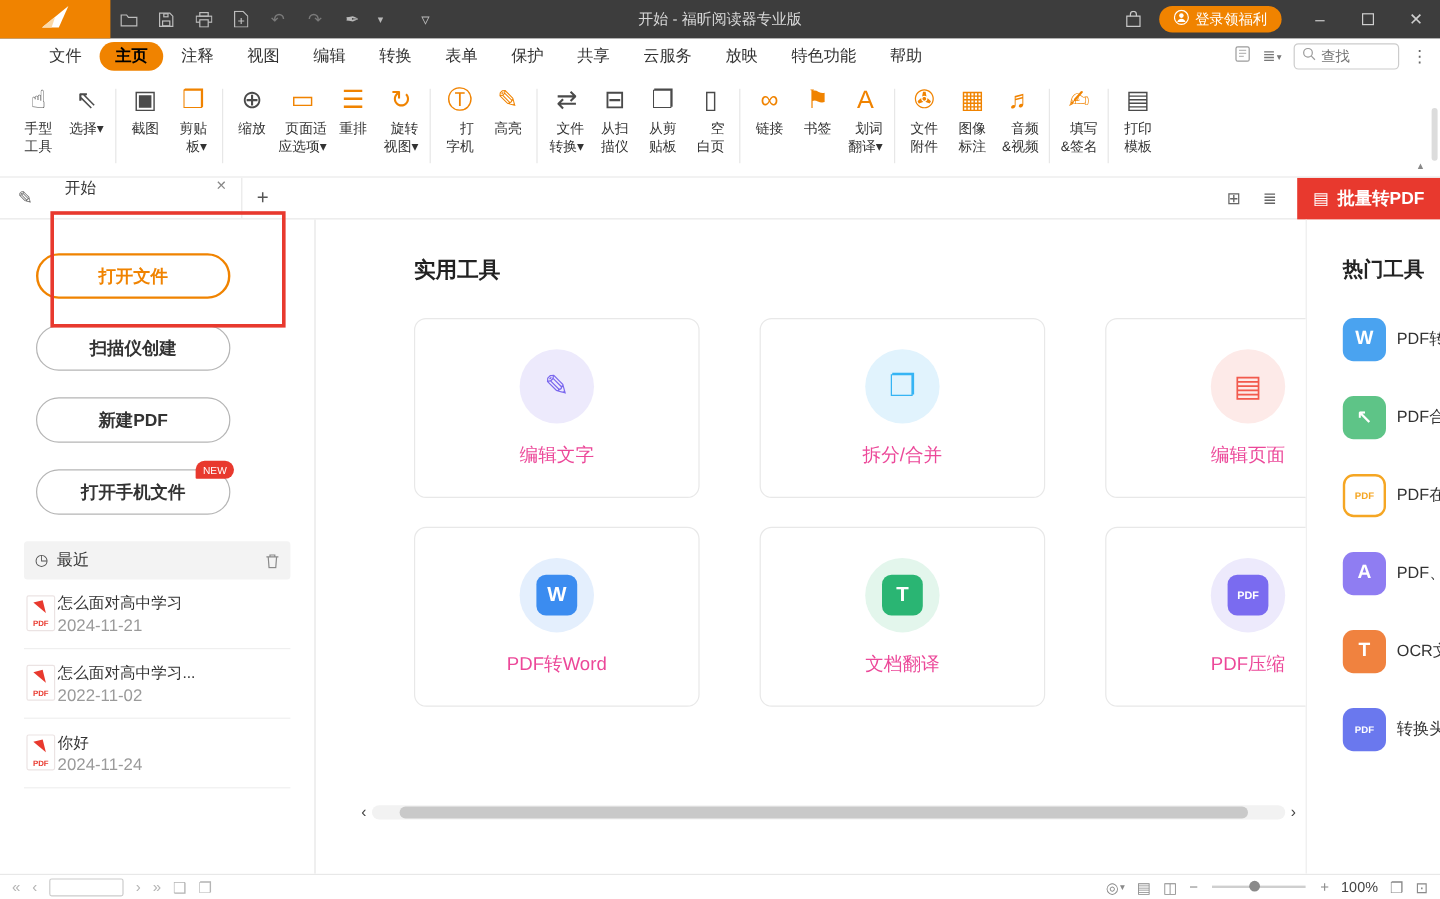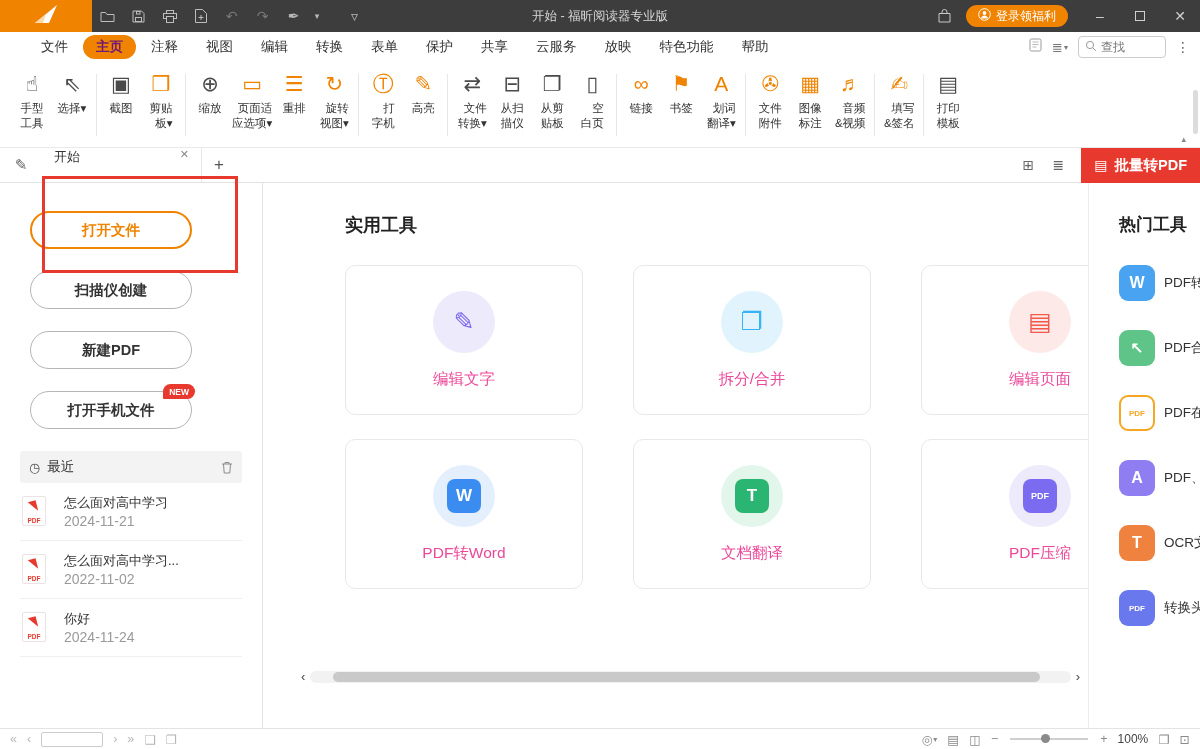--- a/index.html
+++ b/index.html
@@ -14,21 +14,21 @@
 .tbi.small{width:16px;font-size:9px}
 .tbi.dim{color:#7a7a7a}
 .tb-title{position:absolute;left:0;right:0;text-align:center;font-size:12.5px;color:#d8d8d8;pointer-events:none}
 .tb-right{margin-left:auto;display:flex;align-items:center;height:32px;position:relative;z-index:2}
 .login{background:#f08300;color:#fff;border-radius:11px;height:22px;display:flex;align-items:center;gap:5px;padding:0 12px;font-size:12px;margin:0 12px 0 6px;border:none;font-family:inherit}
 .win{width:40px;height:32px;display:flex;align-items:center;justify-content:center;color:#cfcfcf;font-size:14px;background:none;border:none;font-family:inherit}
 .maxbox{width:10px;height:10px;border:1px solid #cfcfcf;display:inline-block}
 
 .menubar{height:30px;display:flex;align-items:center;padding-left:28px;gap:2px;background:#fff;flex:none}
 .mi{font-size:13.5px;color:#333;padding:3px 13px;border-radius:13px;white-space:nowrap;cursor:default}
-.mi.active{background:#f08300;color:#701a75;font-weight:bold}
+.mi.active{background:#f08300;color:#000000;font-weight:bold}
 .mb-right{margin-left:auto;display:flex;align-items:center;gap:10px;padding-right:10px;color:#888}
 .lsearch{font-size:13px;color:#777;display:flex;align-items:center;gap:1px}
 .lsearch .c{font-size:8px}
 .searchbox{width:88px;height:22px;border:1px solid #ccc;border-radius:4px;display:flex;align-items:center;padding:0 6px;gap:4px;background:#fff}
 .searchbox input{border:none;outline:none;width:100%;font-size:12px;color:#333;font-family:Liberation Serif, serif;background:transparent}
 .more{font-size:14px;color:#666}
 
 .ribbon{height:86px;border-bottom:1px solid #e9e9e9;display:flex;align-items:flex-start;padding:10px 6px 0 12px;position:relative;background:#fff;flex:none}
 .tool{min-width:40px;padding:0 2px;display:flex;flex-direction:column;align-items:center;gap:5px;cursor:default}
 .ti{font-size:21px;line-height:24px;height:24px;color:#f08300}
@@ -45,26 +45,26 @@
 .addtab{width:34px;text-align:center;color:#555;font-size:17px;background:none;border:none;font-family:inherit}
 .tab-right{margin-left:auto;display:flex;align-items:center;height:35px}
 .tri{width:30px;text-align:center;color:#666;font-size:14px}
 .batch{height:35px;background:#e8392e;color:#fff;display:flex;align-items:center;gap:7px;padding:0 13px;font-size:14.5px;font-weight:bold;margin-left:8px;border:none;font-family:inherit}
 .batch .bi{font-size:14px;font-weight:normal}
 
 .content{flex:1;display:flex;min-height:0;position:relative;background:#fff}
 .left{width:263px;border-right:1px solid #e4e4e4;flex:none;padding-top:28px}
 .sbtn{display:flex;align-items:center;justify-content:center;width:162px;height:38px;border-radius:19px;border:1px solid #b5b5b5;background:#fff;margin:0 0 22px 30px;font-size:14.5px;font-weight:bold;color:#333;position:relative;font-family:inherit;cursor:default}
 .sbtn.primary{border:2px solid #f08300;color:#f08300}
-.badge{position:absolute;top:-8px;right:-4px;background:#e8392e;color:#fff;font-size:8.5px;font-weight:bold;padding:2.5px 6px;border-radius:8px 8px 8px 1px}
+.badge{position:absolute;top:-8px;right:-4px;background:#e8392e;color:#fff;font-size:8.5px;font-weight:normal;padding:2.5px 6px;border-radius:8px 8px 8px 1px}
 .recent-bar{height:32px;background:#f3f3f3;margin:2px 20px 0;display:flex;align-items:center;gap:7px;padding:0 9px;border-radius:3px}
 .rb-label{font-size:13.5px;color:#333}
 .clock{color:#555;font-size:13px}
 .trash{margin-left:auto;display:flex;align-items:center;background:none;border:none}
-.ritem{margin:0 20px;display:flex;align-items:center;gap:18px;padding:11px 2px;border-bottom:1px solid #efefef;cursor:default}
+.ritem{margin:0 20px;display:flex;align-items:center;gap:2px;padding:11px 2px;border-bottom:1px solid #efefef;cursor:default}
 .rtext{min-width:0}
 .rtitle{font-size:13px;color:#333;line-height:1.45;max-width:165px;overflow:hidden;text-overflow:ellipsis;white-space:nowrap}
 .rdate{font-size:14px;color:#9a9a9a}
 .pdficon{width:24px;height:30px;border:1px solid #ebe3e3;border-radius:2px;position:relative;background:#fff;flex:none}
 .pdficon .kite{position:absolute;top:4px;left:6px;width:0;height:0;border-left:8px solid transparent;border-top:11px solid #e8392e;transform:rotate(-14deg)}
 .pdficon .ptag{position:absolute;bottom:1px;left:0;right:0;text-align:center;font-size:6.5px;font-weight:bold;color:#e8392e}
 
 .main{flex:1;min-width:0;overflow:hidden;position:relative}
 .h1{font-size:18px;font-weight:bold;color:#222;margin:30px 0 0 82px}
 .cards{margin:28px 0 0 82px;display:grid;grid-template-columns:repeat(3,238px);gap:24px 50px;width:920px}

